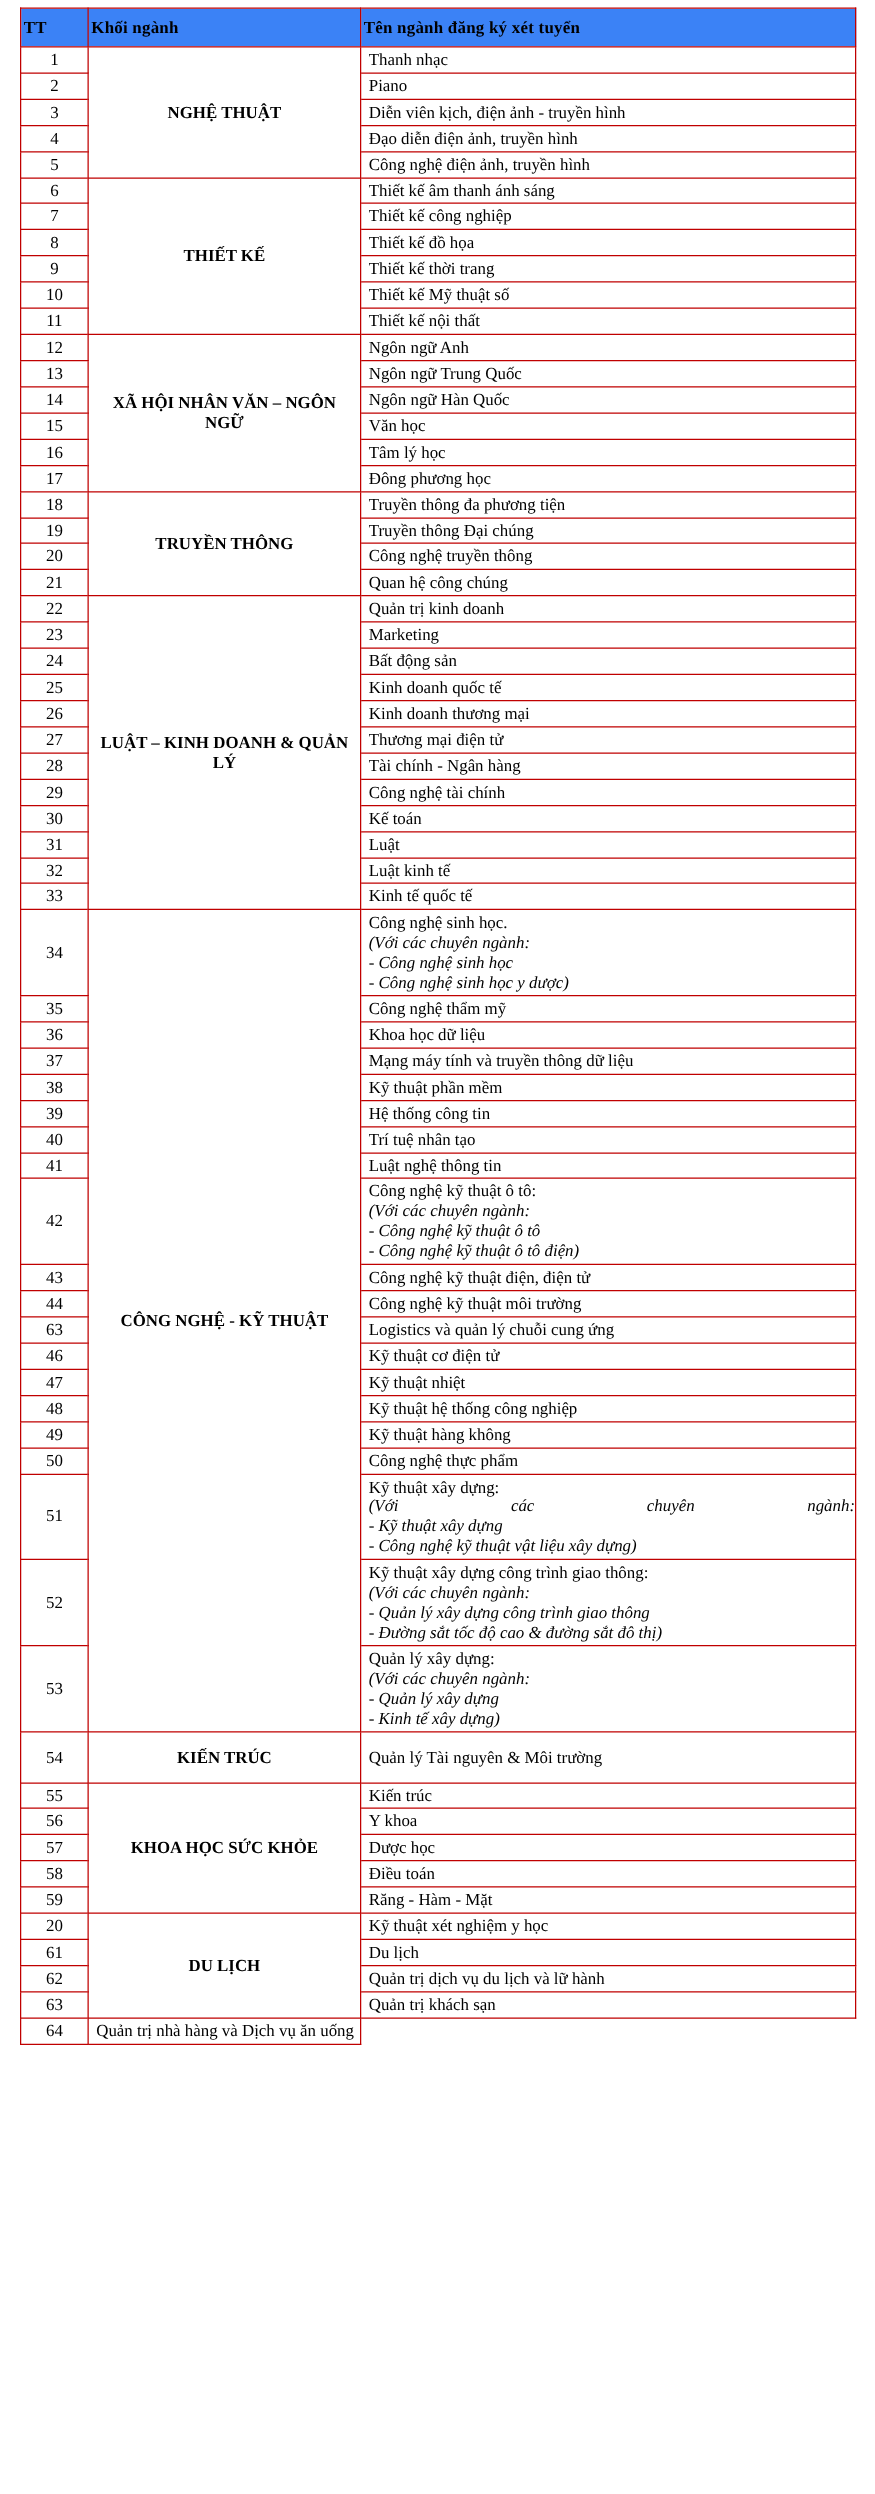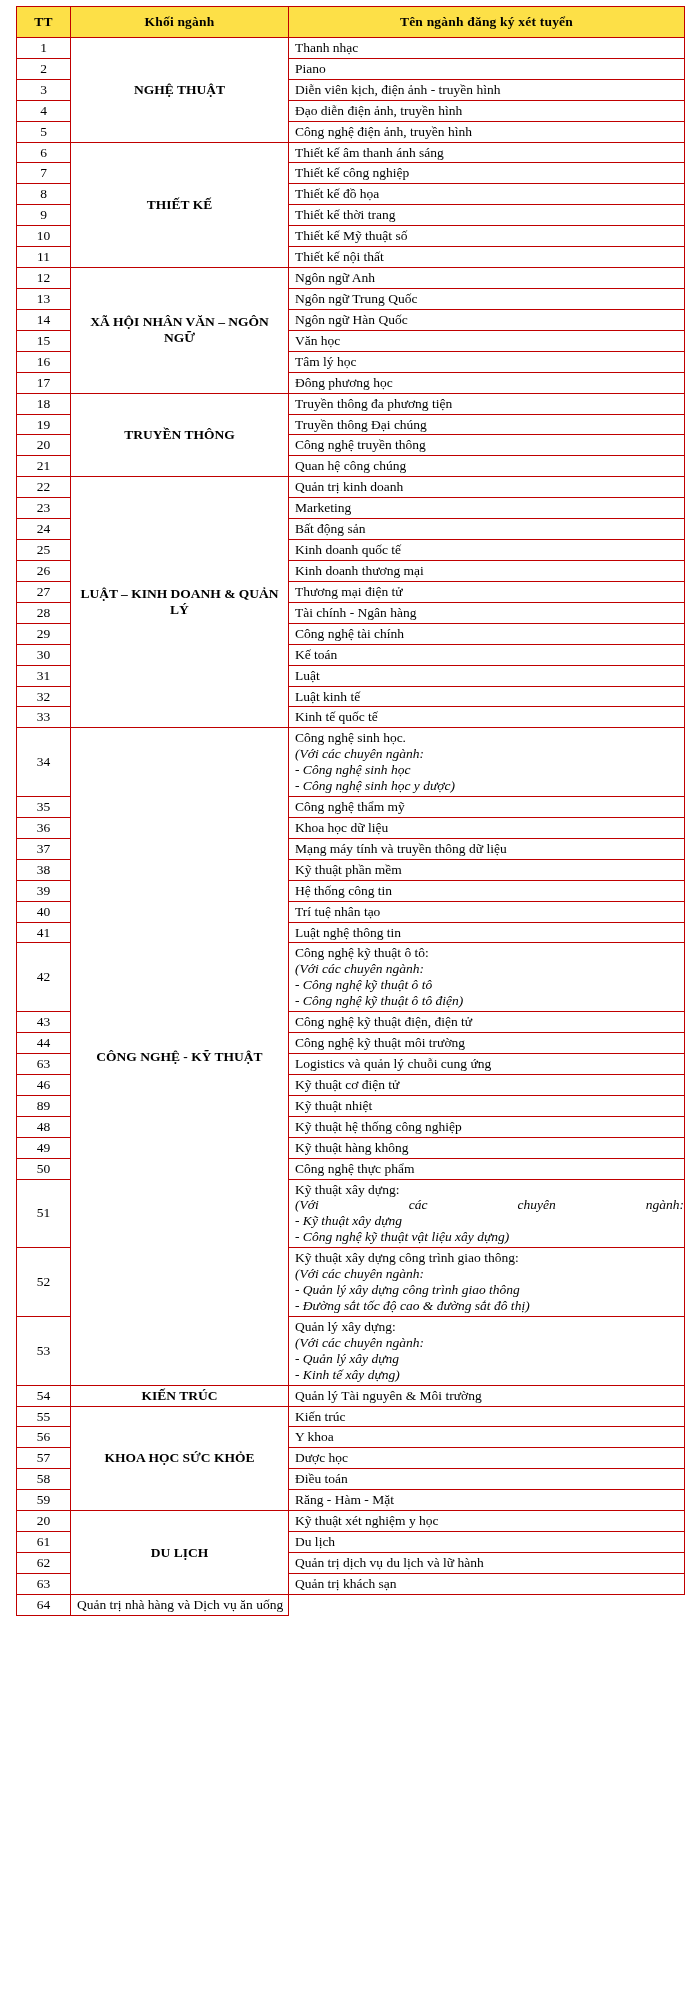--- a/index.html
+++ b/index.html
@@ -23,41 +23,41 @@
   }
   table.reg-table th,
   table.reg-table td {
     border: 1px solid #c00000;
     vertical-align: middle;
     font-size: 13.5px;
     color: #000000;
     line-height: 1.18;
   }
   thead th {
-    background: #fde047;
+    background: #3b82f6;
     font-weight: bold;
-    text-align: center;
+    text-align: left;
     font-size: 15px;
     padding: 7px 2px;
     letter-spacing: 0.2px;
   }
   col.c-tt { width: 54px; }
   col.c-block { width: 218px; }
   col.c-name { width: 396px; }
 
   td.tt {
     text-align: center;
     font-size: 13px;
     padding: 2px 0;
   }
   td.block {
     text-align: center;
     font-weight: bold;
     font-size: 14px;
-    padding: 2px 4px;
+    padding: 12px 4px;
     line-height: 1.25;
   }
   td.name {
     text-align: left;
     padding: 2px 0 2px 6px;
     font-size: 13.5px;
   }
   td.name .sub {
     font-style: italic;
     display: block;
@@ -371,21 +371,21 @@
             <span class="line">Logistics và quản lý chuỗi cung ứng</span>
           </td>
         </tr>
         <tr>
           <td class="tt">46</td>
           <td class="name">
             <span class="line">Kỹ thuật cơ điện tử</span>
           </td>
         </tr>
         <tr>
-          <td class="tt">89</td>
+          <td class="tt">47</td>
           <td class="name">
             <span class="line">Kỹ thuật nhiệt</span>
           </td>
         </tr>
         <tr>
           <td class="tt">48</td>
           <td class="name">
             <span class="line">Kỹ thuật hệ thống công nghiệp</span>
           </td>
         </tr>

